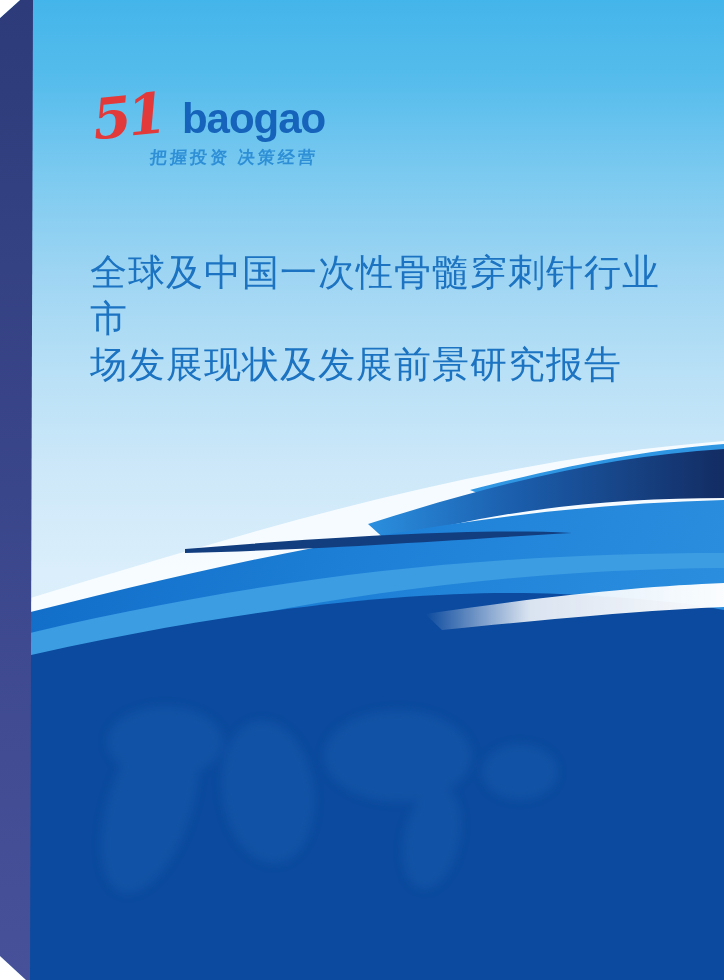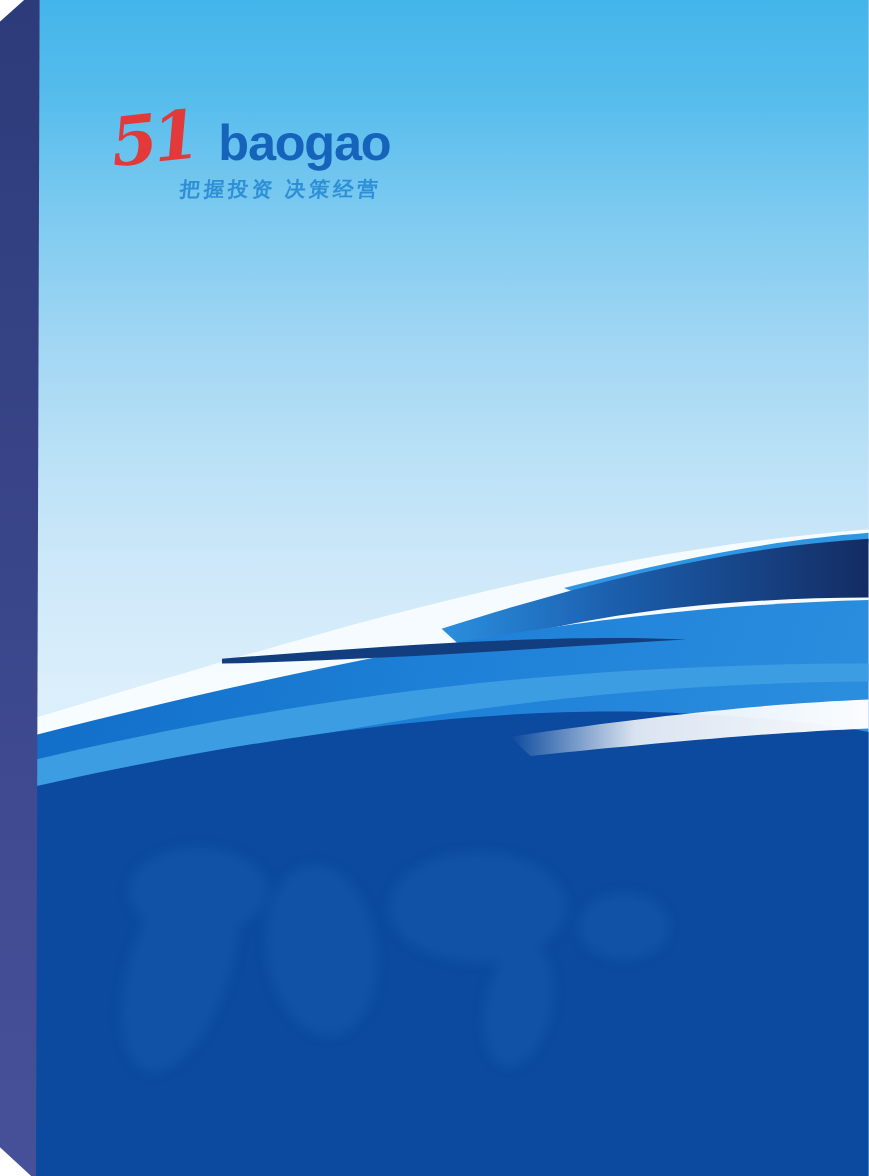--- a/index.html
+++ b/index.html
@@ -135,14 +135,18 @@
   </svg>
 
   <header class="logo">
     <div class="logo-row">
       <span class="logo-51">51</span>
       <span class="logo-baogao">baogao</span>
     </div>
     <div class="logo-tagline">把握投资 决策经营</div>
   </header>
 
+  <h1 class="title">
+    <span class="title-line">全球及中国一次性骨髓穿刺针行业市</span>
+    <span class="title-line">场发展现状及发展前景研究报告</span>
+  </h1>
 
 </div>
 
 </body></html>

